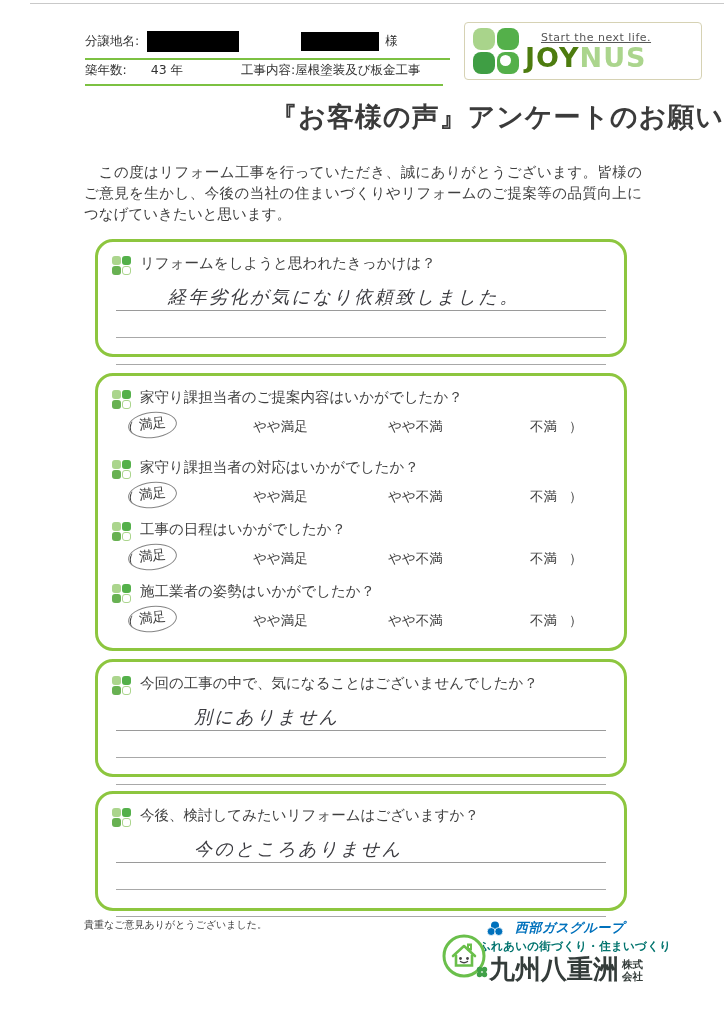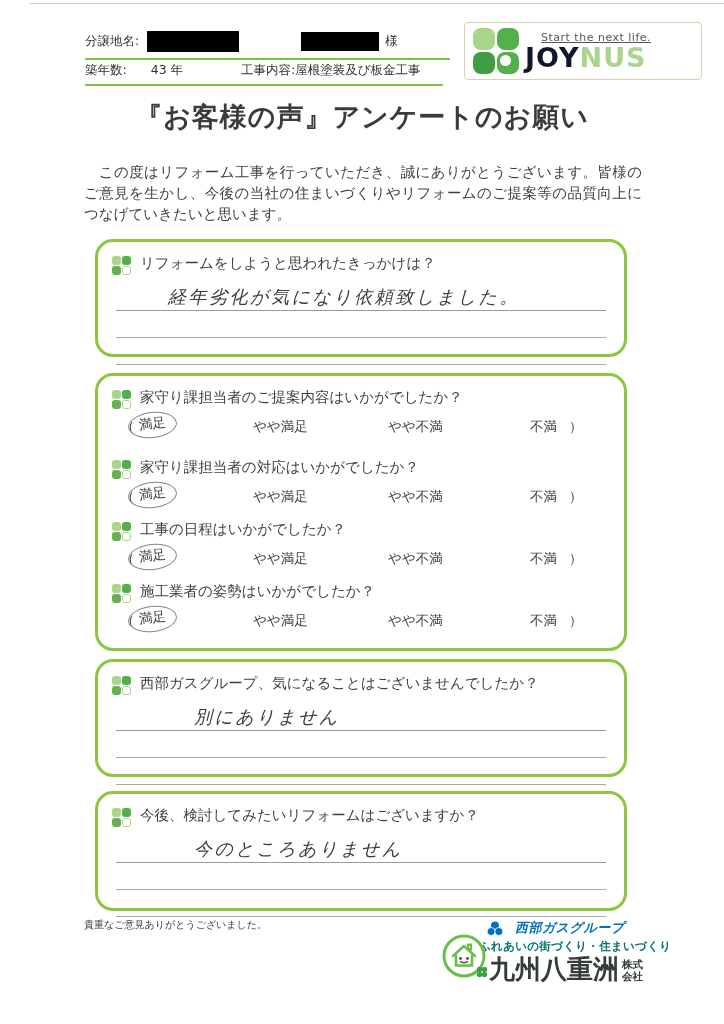--- a/index.html
+++ b/index.html
@@ -35,25 +35,25 @@
   }
   .jclover { display:grid; grid-template-columns:22px 22px; grid-gap:2px; }
   .jclover i { width:22px; height:22px; border-radius:8px; display:block; position:relative; }
   .jc1 { background:#a9d48b; } .jc2 { background:#54b04a; }
   .jc3 { background:#3f9e44; } .jc4 { background:#54b04a; }
   .jc4::after { content:""; position:absolute; left:3px; top:3px; width:11px; height:11px;
     border-radius:50%; background:#fff; }
   .jtext { margin-left:6px; line-height:1; }
   .jtag { font-size:11px; color:#555; margin-left:16px; letter-spacing:.5px;text-decoration:underline; }
   .jbrand { font-size:27px; letter-spacing:1px; font-weight:600; margin-top:1px; }
-  .jbrand .joy { color:#0f172a; } .jbrand .nus { color:#abd58d; }
+  .jbrand .joy { color:#4d7c0f; } .jbrand .nus { color:#abd58d; }
 
   
   .title {
-    position:absolute; top:99px; left:0; width:100%; text-align:center;
+    position:absolute; top:99px; left:0; width:100%; text-align:right;
     font-size:27px; font-weight:bold; color:#3b3b3b; letter-spacing:1px;
   }
   .intro {
     position:absolute; left:84px; top:162px; width:558px;
     font-size:14.5px; line-height:1.44; color:#3f3f3f; text-align:justify;
   }
 
   
   .gbox {
     position:absolute; left:95px; width:532px;
@@ -250,21 +250,21 @@
   </div>
 
   <div class="gbox box3">
     <div class="qrow">
       <span class="clover">
           <i class="cl1"></i>
           <i class="cl2"></i>
           <i class="cl3"></i>
           <i class="cl4"></i>
         </span>
-      <span>西部ガスグループ、気になることはございませんでしたか？</span>
+      <span>今回の工事の中で、気になることはございませんでしたか？</span>
     </div>
     <div class="answer-line">
       <span class="hand indent2">別にありません</span>
     </div>
     <div class="line"></div>
     <div class="line"></div>
   </div>
 
   <div class="gbox box4">
     <div class="qrow">

